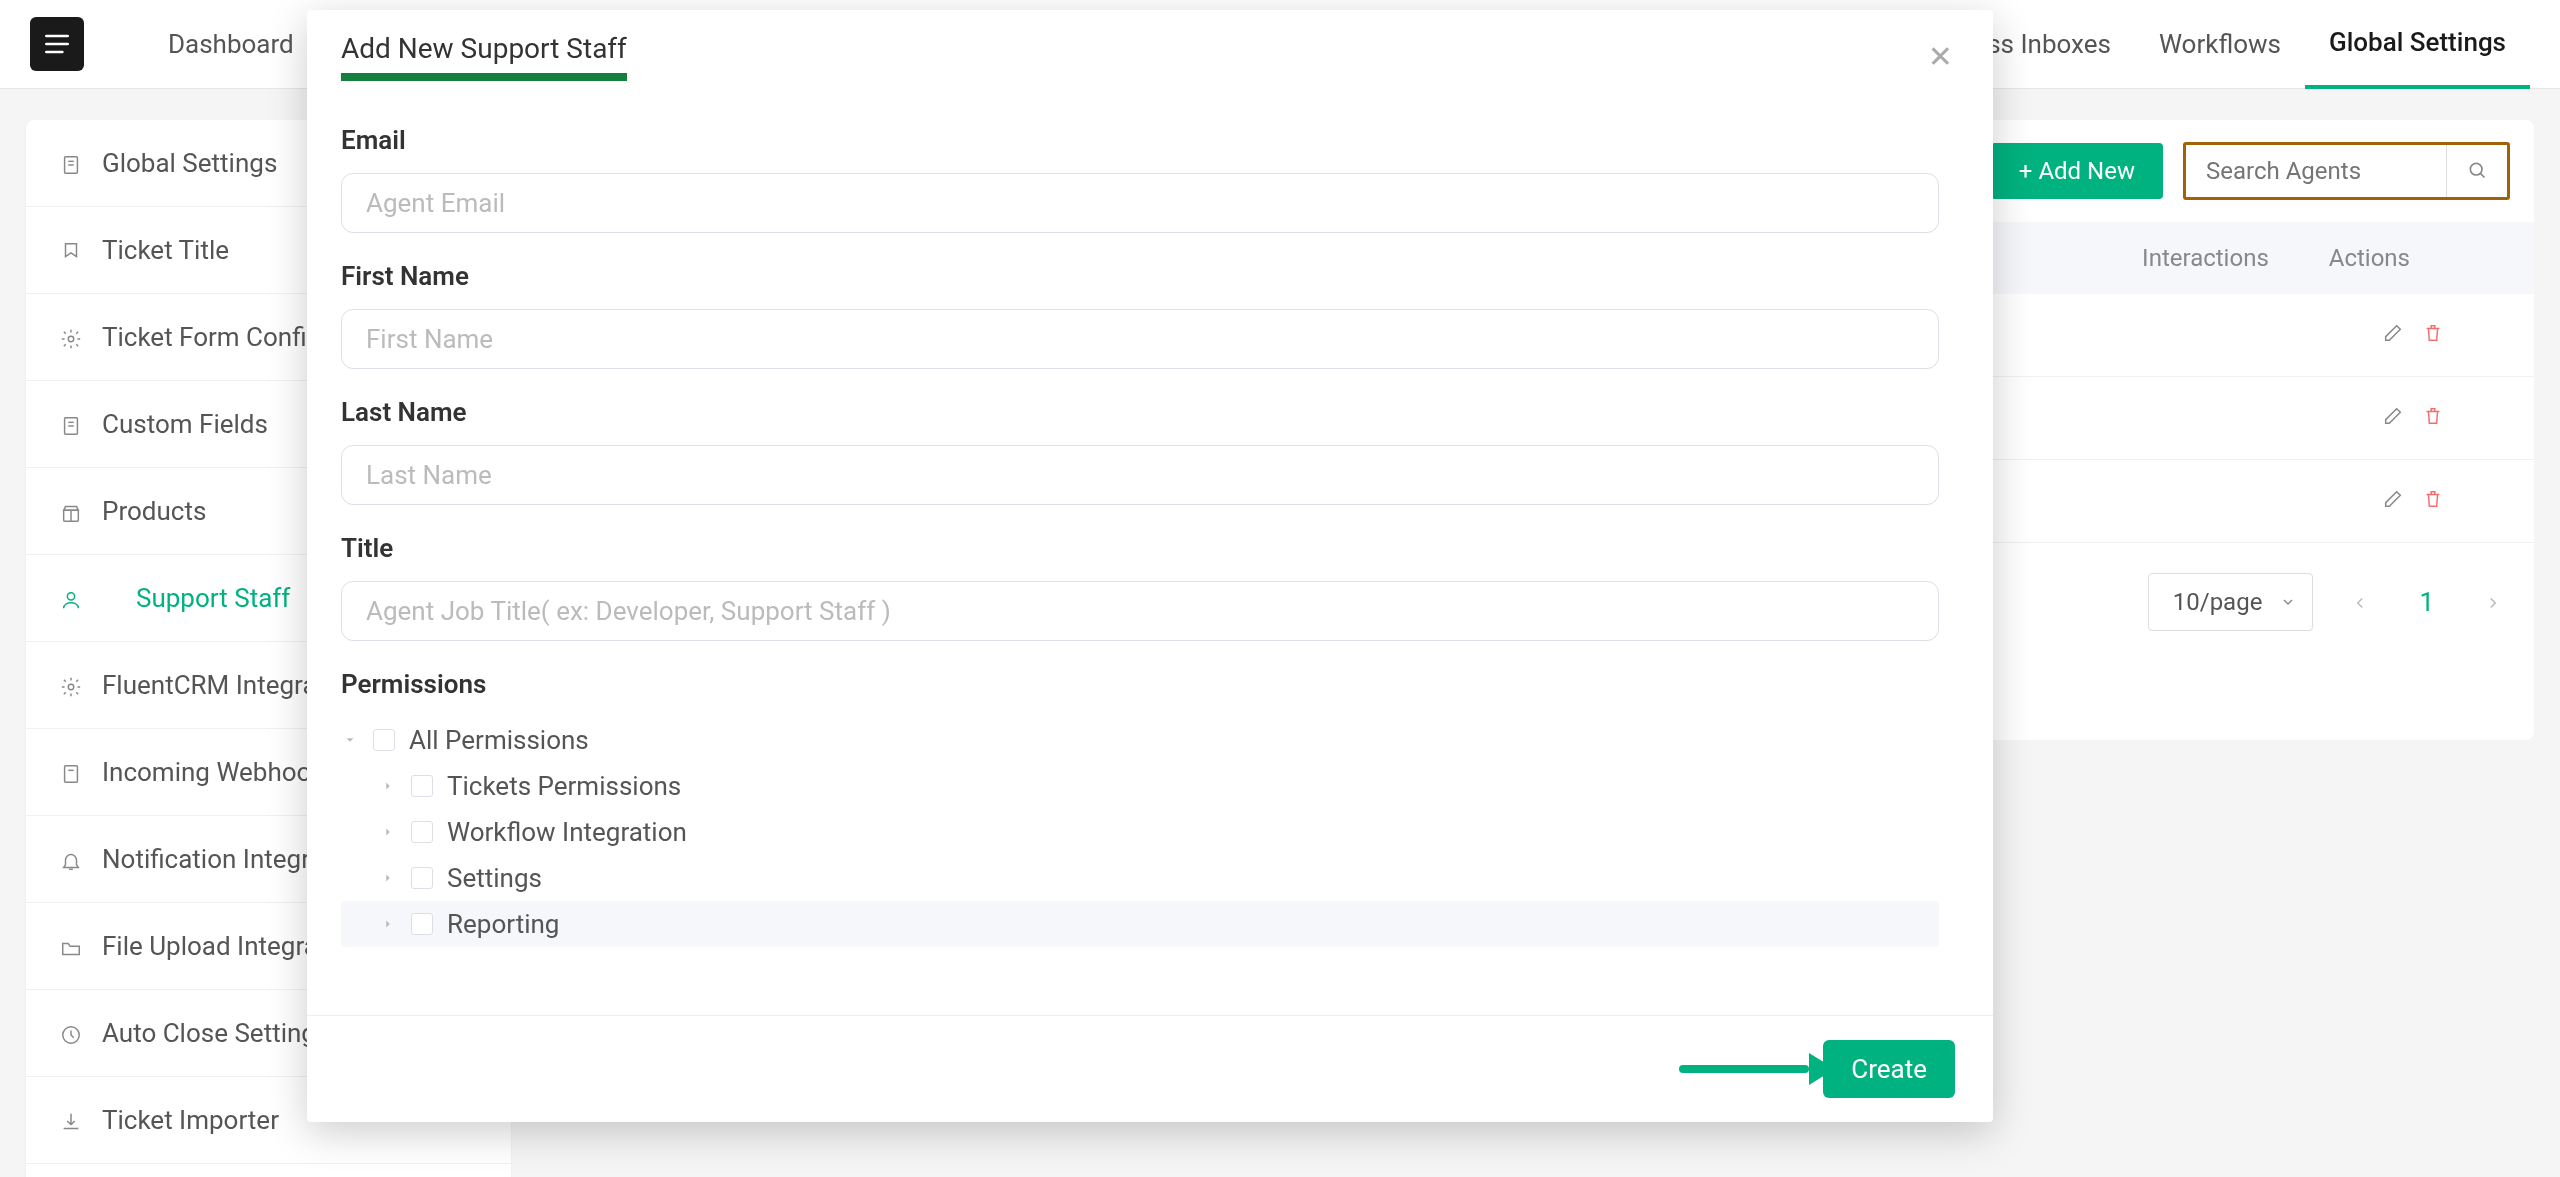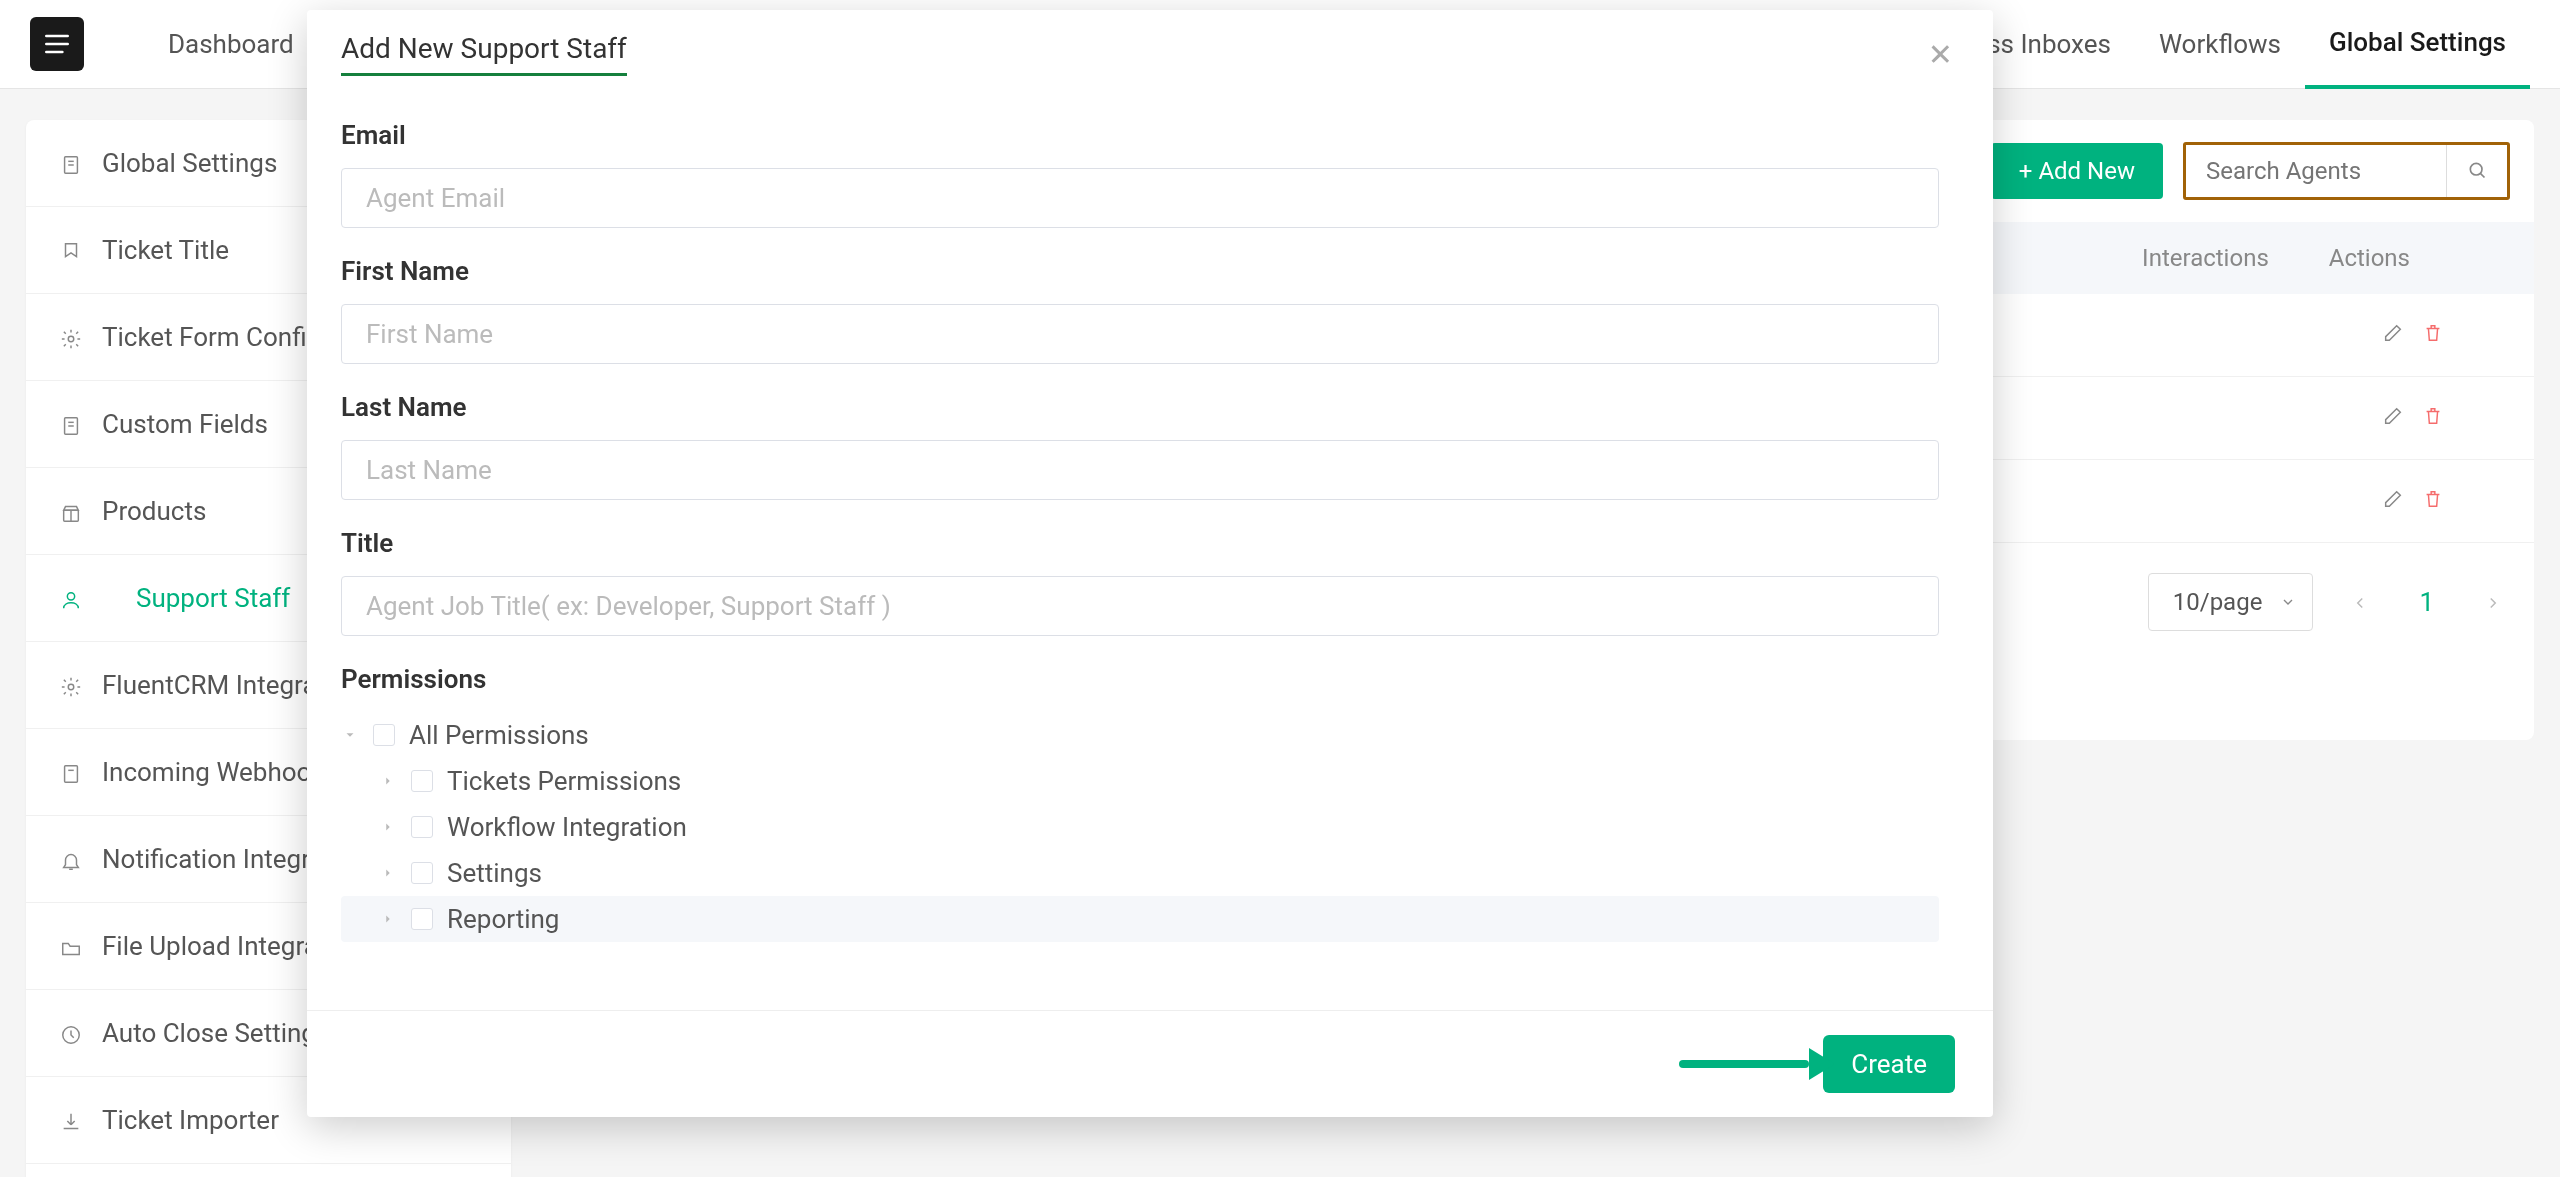--- a/index.html
+++ b/index.html
@@ -264,21 +264,21 @@
     .modal-header {
       display: flex;
       align-items: center;
       justify-content: space-between;
       padding: 22px 40px 18px 34px;
     }
 
     .modal-title {
       font-size: 28px;
       color: #333;
-      border-bottom: 3px solid #15803d;
+      border-bottom: 8px solid #15803d;
       padding-bottom: 8px;
     }
 
     .modal-close {
       color: #aaa;
       cursor: pointer;
       font-size: 30px;
       background: none;
       border: none;
     }
@@ -295,21 +295,21 @@
       display: block;
       color: #333;
       font-size: 26px;
       font-weight: 600;
       margin-bottom: 18px;
     }
 
     .form-input {
       width: 100%;
       border: 1px solid #dcdfe6;
-      border-radius: 4px;
+      border-radius: 12px;
       padding: 14px 24px;
       font-size: 26px;
       color: #333;
       outline: none;
     }
 
     .form-input::placeholder {
       color: #bbb;
     }
 

